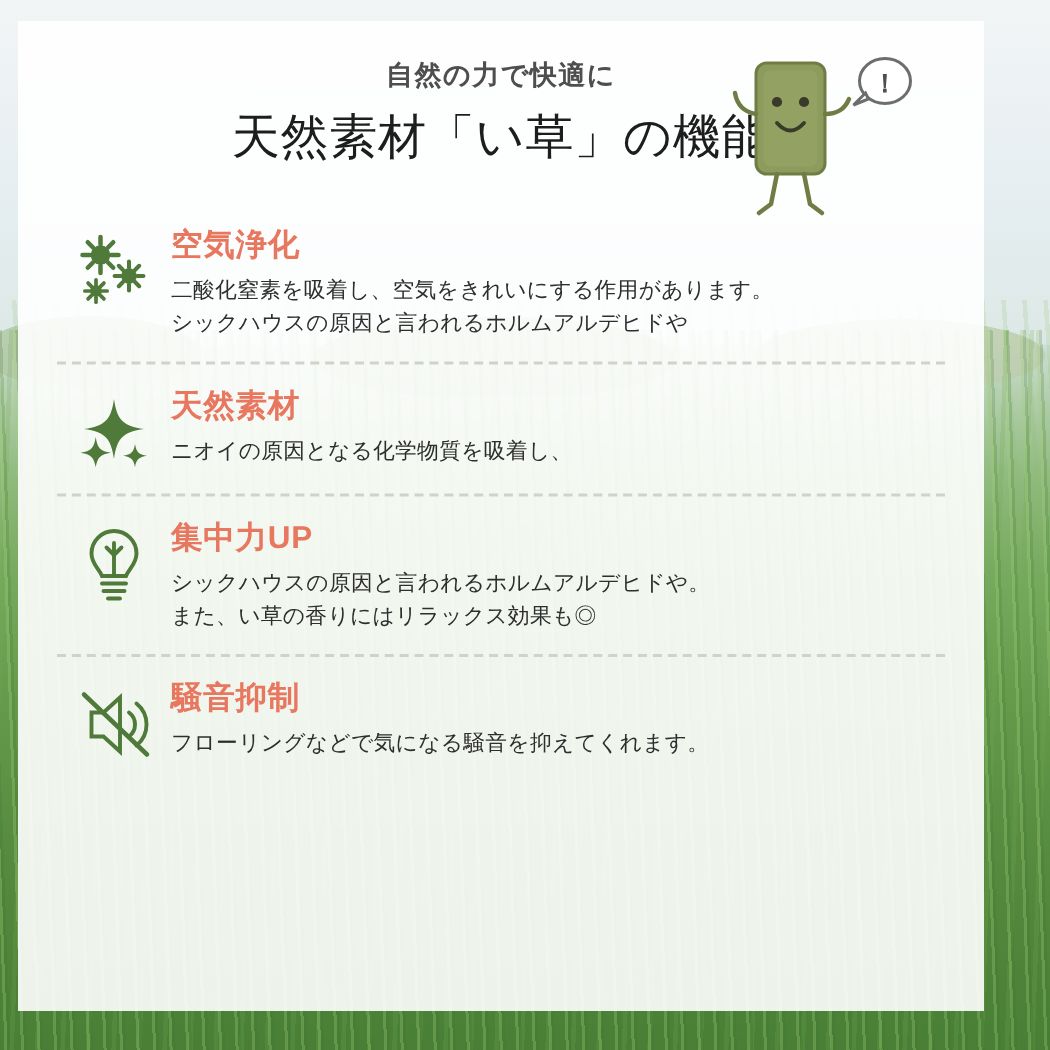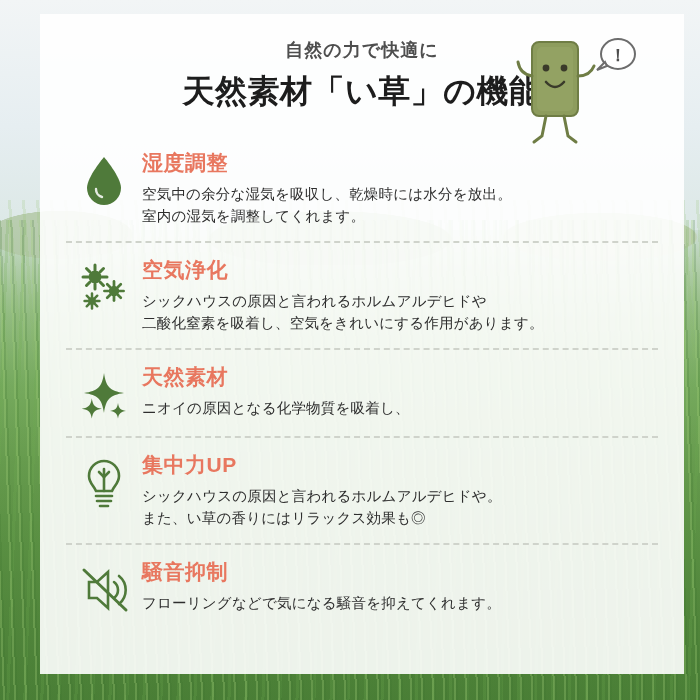--- a/index.html
+++ b/index.html
@@ -91,21 +91,21 @@
         rgba(150,195,115,0.25) 5px,
         rgba(150,195,115,0.25) 8px,
         rgba(255,255,255,0.00) 8px,
         rgba(255,255,255,0.00) 14px);
     opacity: .8;
   }
 
   
   .card {
     position: absolute;
-    left: 40px;
+    left: 12px;
     top: 14px;
     width: 644px;
     height: 660px;
     background: rgba(255,255,255,0.90);
     box-sizing: border-box;
     padding: 0;
   }
 
   
   .header {
@@ -115,21 +115,21 @@
   }
   .eyebrow {
     font-size: 18px;
     font-weight: bold;
     color: #4e4e4e;
     letter-spacing: 1px;
     margin: 0 0 8px 0;
   }
   .headline {
     font-size: 32px;
-    font-weight: bold;
+    font-weight: normal;
     color: #1d1d1d;
     letter-spacing: 0.5px;
     margin: 0;
   }
 
   
   .mascot {
     position: absolute;
     right: 46px;
     top: 18px;
@@ -214,33 +214,20 @@
           <path d="M70 44 Q82 44 86 34" fill="none" stroke="#6f7d45" stroke-width="3" stroke-linecap="round"></path>
 
           <path d="M38 84 L34 104 L26 110" fill="none" stroke="#6f7d45" stroke-width="3" stroke-linecap="round"></path>
           <path d="M56 84 L60 104 L68 110" fill="none" stroke="#6f7d45" stroke-width="3" stroke-linecap="round"></path>
         </g>
       </svg>
     </div>
 
     <div class="features">
 
-      <div class="feature">
-        <div class="icon">
-          <svg width="42" height="52" viewBox="0 0 42 52" xmlns="http://www.w3.org/2000/svg">
-            <path d="M21 2 C21 2 4 22 4 33 a17 17 0 0 0 34 0 C38 22 21 2 21 2 Z" fill="#4f7a3a"></path>
-            <path d="M13 34 a8 8 0 0 0 6 8" fill="none" stroke="#ffffff" stroke-width="2.4" stroke-linecap="round" opacity=".85"></path>
-          </svg>
-        </div>
-        <div class="body">
-          <p class="title">湿度調整</p>
-          <p class="line">空気中の余分な湿気を吸収し、乾燥時には水分を放出。</p>
-          <p class="line">室内の湿気を調整してくれます。</p>
-        </div>
-      </div>
 
       <div class="feature">
         <div class="icon">
           <svg width="52" height="52" viewBox="0 0 52 52" xmlns="http://www.w3.org/2000/svg">
             <g fill="#4f7a3a">
               <g transform="translate(17,15)">
                 <circle cx="0" cy="0" r="6.5"></circle>
                 <g stroke="#4f7a3a" stroke-width="3" stroke-linecap="round">
                   <line x1="0" y1="-12" x2="0" y2="-7"></line>
                     <line x1="0" y1="7" x2="0" y2="12"></line>
@@ -276,22 +263,22 @@
                     <line x1="5" y1="5" x2="8.5" y2="8.5"></line>
                   <line x1="8.5" y1="-8.5" x2="5" y2="-5"></line>
                     <line x1="-5" y1="5" x2="-8.5" y2="8.5"></line>
                 </g>
               </g>
             </g>
           </svg>
         </div>
         <div class="body">
           <p class="title">空気浄化</p>
+          <p class="line">二酸化窒素を吸着し、空気をきれいにする作用があります。</p>
           <p class="line">シックハウスの原因と言われるホルムアルデヒドや</p>
-          <p class="line">二酸化窒素を吸着し、空気をきれいにする作用があります。</p>
         </div>
       </div>
 
       <div class="feature">
         <div class="icon">
           <svg width="52" height="54" viewBox="0 0 52 54" xmlns="http://www.w3.org/2000/svg">
             <g fill="#4f7a3a">
               <path d="M26 4 C28 18 32 22 46 24 C32 26 28 30 26 44 C24 30 20 26 6 24 C20 22 24 18 26 4 Z"></path>
               <path d="M13 30 C14.2 38 16.4 40.2 24 41.4 C16.4 42.6 14.2 44.8 13 52 C11.8 44.8 9.6 42.6 2 41.4 C9.6 40.2 11.8 38 13 30 Z" transform="translate(0,-2) scale(0.92) translate(2,4)"></path>
               <path d="M40 34 C40.9 39.5 42.5 41 48 41.9 C42.5 42.8 40.9 44.3 40 49.5 C39.1 44.3 37.5 42.8 32 41.9 C37.5 41 39.1 39.5 40 34 Z"></path>

